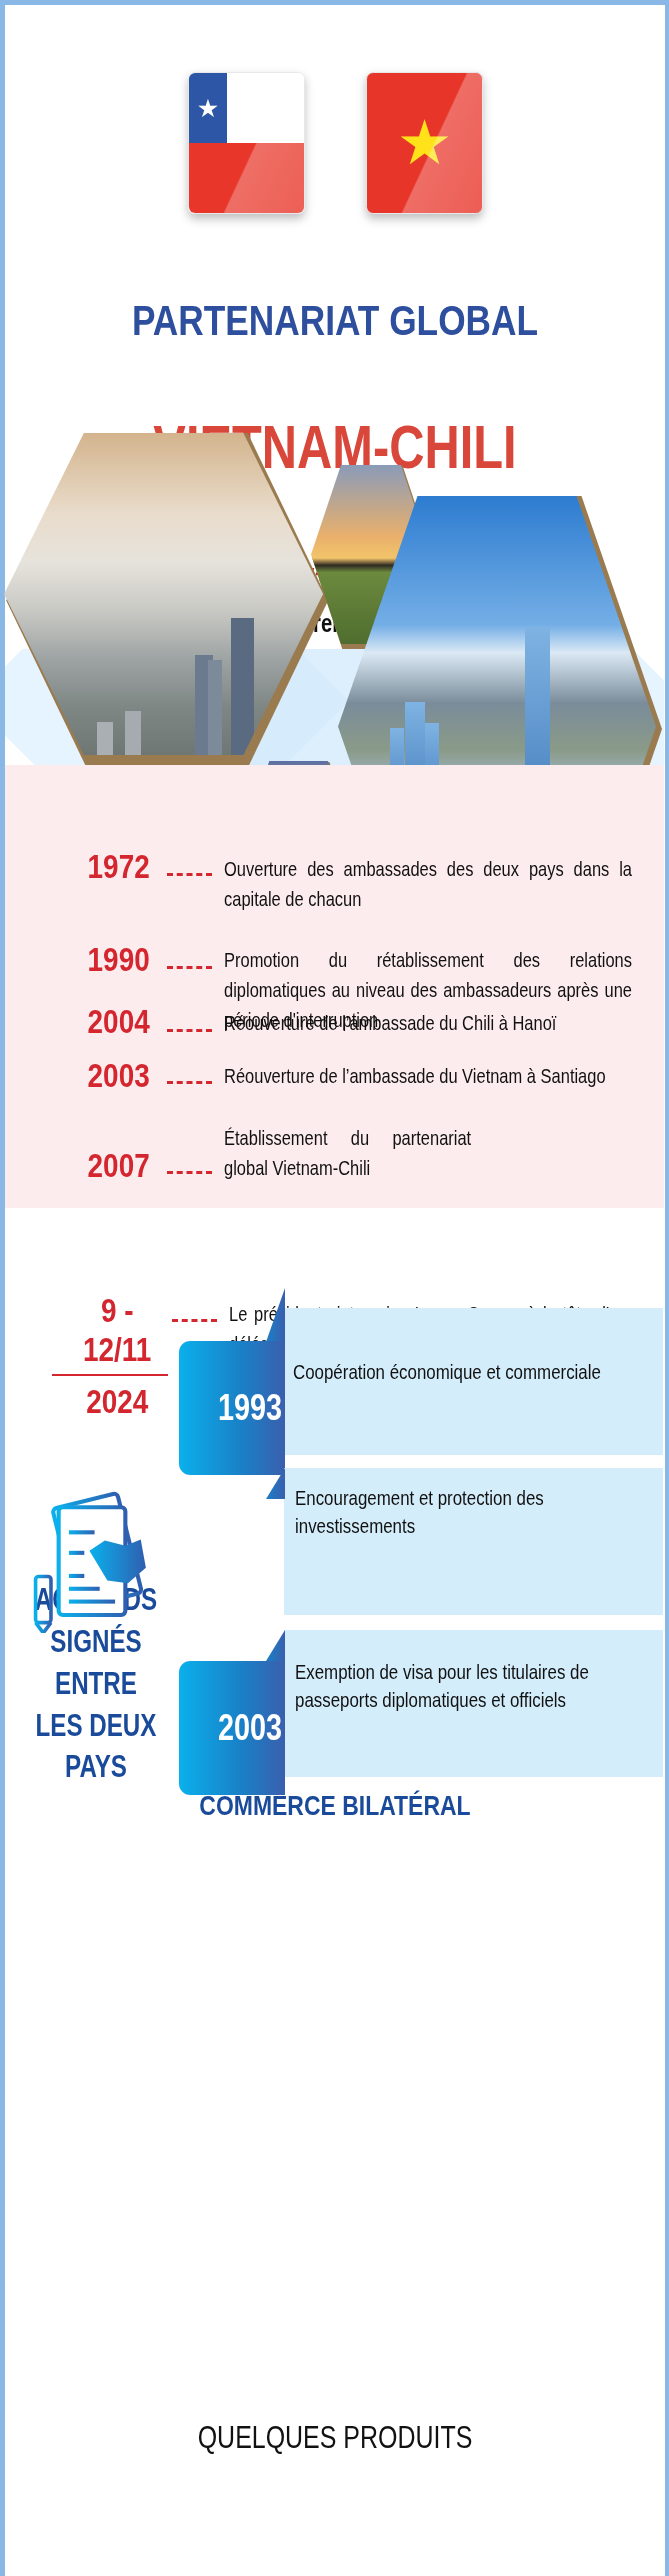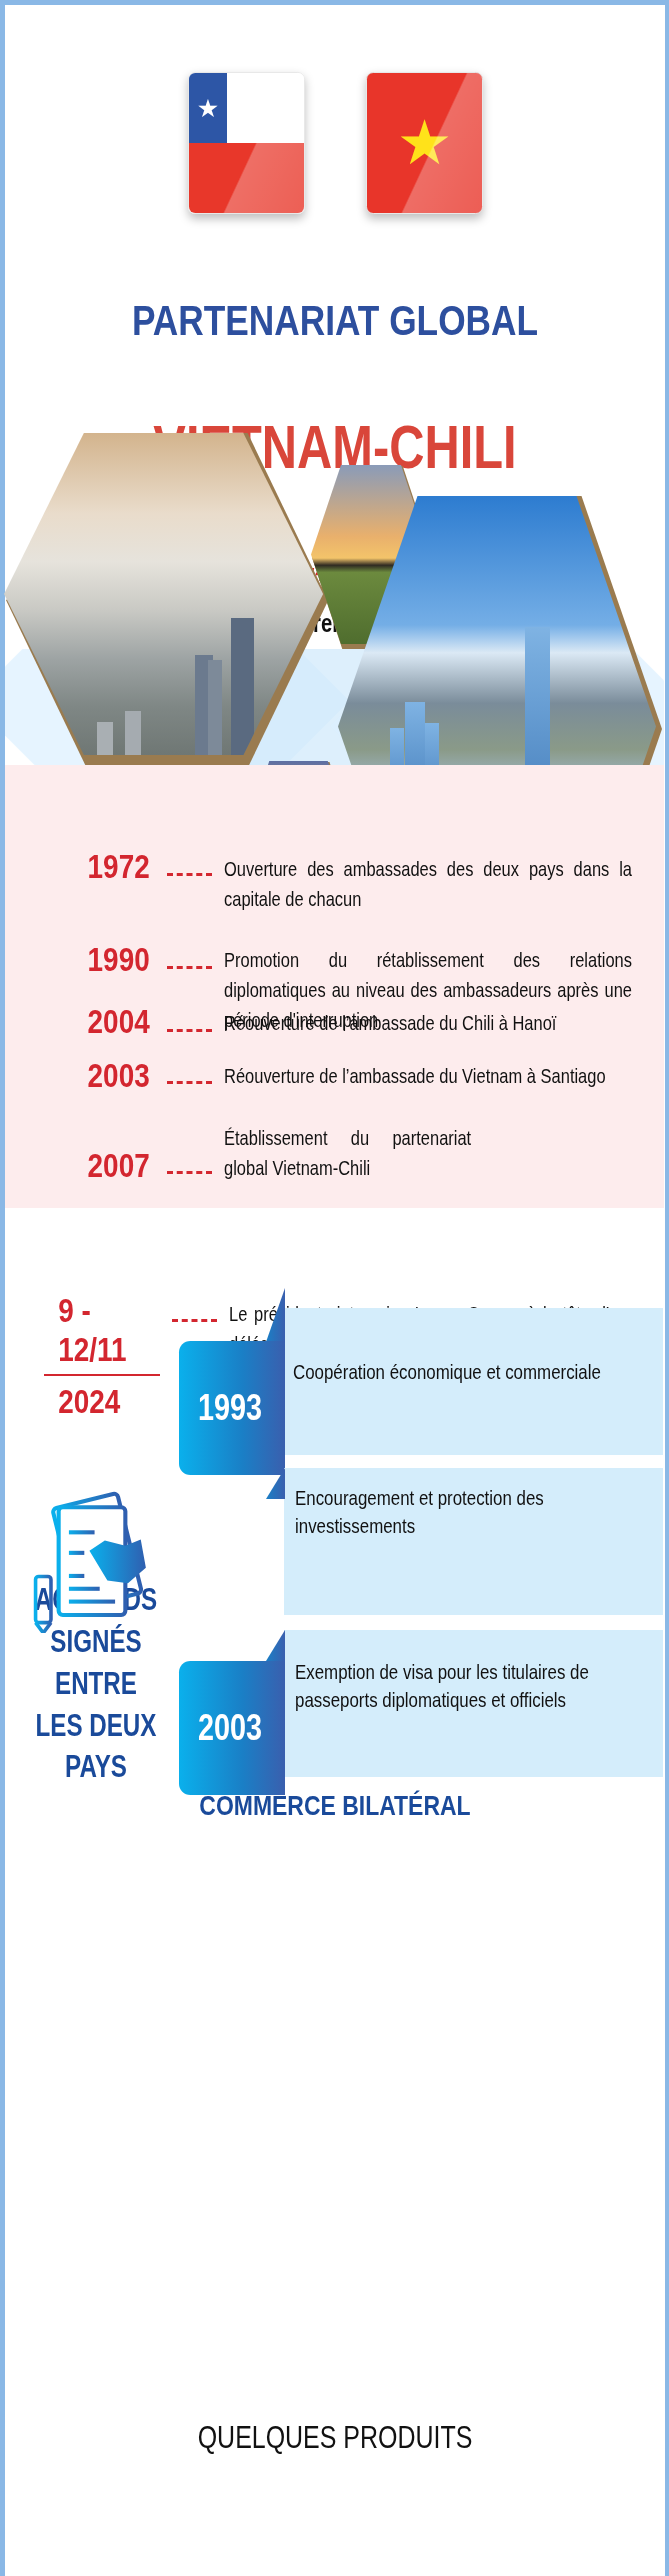--- a/index.html
+++ b/index.html
@@ -34,28 +34,28 @@
   .img-hoian { background: linear-gradient(180deg, #5c6ea3 0%, #f1c166 35%, #d9a64b 55%, #c38c3e 75%, #8f6a4a 100%); }
   .img-santiago { background: linear-gradient(180deg, #2d7cd0 0%, #74aee6 28%, #dbe9f5 34%, #7a8c9a 45%, #8a9a88 55%, #9fb6c5 62%, #6f9a5c 78%, #4d7a3a 100%); }
   .img-santiago .tower { position: absolute; background: linear-gradient(180deg, #7fb3e3, #3f79b8); }
 
   
   .timeline-bg { top: 765px; left: 5.2px; width: 659px; height: 443px; background: #fdeced; }
   .tl-row { position: absolute; left: 0; width: 659px; }
   .tl-year { position: absolute; right: 515px; font-size: 34px; font-weight: bold; color: #d3262f; text-align: right; transform: scaleX(0.82); transform-origin: right center; white-space: nowrap; }
   .tl-dash { position: absolute; left: 162px; width: 45px; height: 4.1px; border-top: 3.1px dashed #d3262f; }
   .tl-text { position: absolute; left: 219px; width: 412px; font-size: 20.6px; color: #111; line-height: 1.45; transform: scaleX(0.8); transform-origin: left top; width: 510px; text-align: justify; }
-  .tl-year-stack { position: absolute; left: 31px; width: 124px; text-align: left; }
+  .tl-year-stack { position: absolute; left: 39px; width: 124px; text-align: center; }
   .tl-year-stack .a { font-size: 34px; font-weight: bold; color: #d3262f; }
   .tl-year-stack .line { height: 1.5px; background: #d3262f; margin: 5.2px 0 6.2px 7.7px; }
 
   
   .acc-title { top: 1579px; left: 15.5px; width: 160px; font-size: 31px; color: #1a4a9a; font-weight: bold; line-height: 1.35; transform: scaleX(0.78); }
   .acc-panel { position: absolute; left: 105px; right: 0; top: 0; bottom: 0; background: #d4edfb; }
-  .acc-tab { position: absolute; left: 0; width: 106px; border-radius: 11.3px 0 0 11.3px; background: linear-gradient(90deg, #0ab0ec 0%, #1a7fc6 60%, #3a5fae 100%); display: flex; align-items: center; justify-content: flex-end; padding-right: 23px; color: #fff; font-weight: bold; font-size: 36px; }
+  .acc-tab { position: absolute; left: 0; width: 106px; border-radius: 11.3px 0 0 11.3px; background: linear-gradient(90deg, #0ab0ec 0%, #1a7fc6 60%, #3a5fae 100%); display: flex; align-items: center; justify-content: flex-end; padding-right: 3px; color: #fff; font-weight: bold; font-size: 36px; }
   .acc-tab span { display: inline-block; transform: scaleX(0.8); transform-origin: right center; }
   .acc-notch { position: absolute; left: 87px; width: 19px; height: 41px; background: linear-gradient(90deg, #1a7fc6, #3a5fae); clip-path: polygon(100% 0, 100% 100%, 0 100%); }
   .acc-text { position: absolute; left: 116px; right: 20.6px; font-size: 20.6px; color: #111; line-height: 1.38; transform: scaleX(0.82); transform-origin: left top; width: 443px; }
 
   
   .chart-title { top: 1790px; left: 0; width: 670px; font-size: 28px; font-weight: bold; color: #1a4a9a; transform: scaleX(0.82); }
 
   
   .prod-title { top: 2419px; left: 0; width: 670px; font-size: 32px; color: #111; transform: scaleX(0.78); }
 </style>

